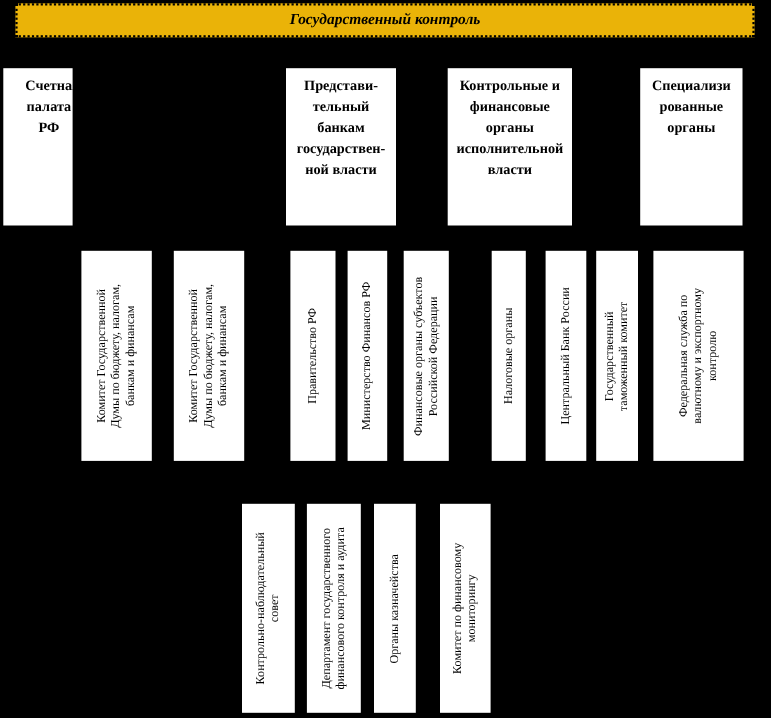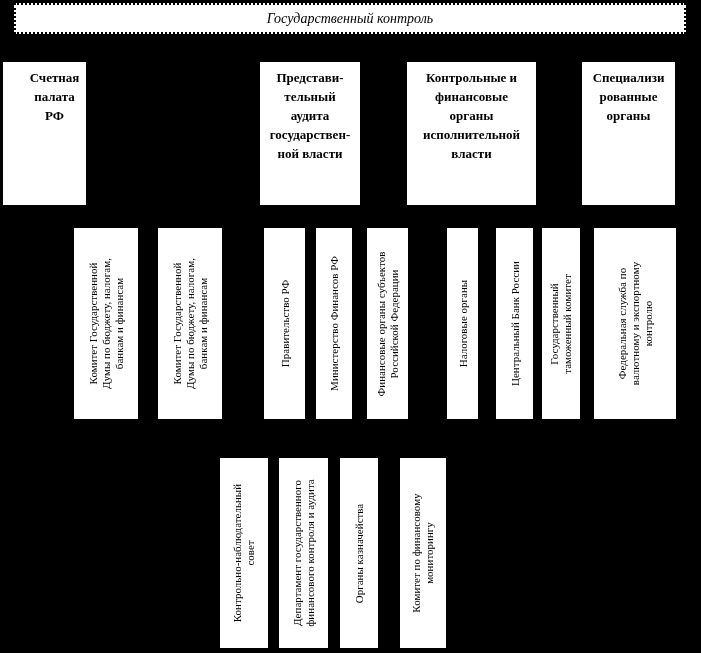--- a/index.html
+++ b/index.html
@@ -3,23 +3,23 @@
 <meta charset="utf-8">
 <style>
   html,body{margin:0;padding:0;background:#444;}
   .canvas{
     position:relative;width:701px;height:653px;background:#000000;
     font-family:"Liberation Serif","DejaVu Serif",serif;color:#000000;
     overflow:hidden;
   }
   .title-box{
     position:absolute;left:14px;top:3px;width:672px;height:31px;
-    background:#ffffff;border:2px dotted #000000;box-sizing:border-box;
+    background:#eab308;border:2px dotted #000000;box-sizing:border-box;
     display:flex;align-items:center;justify-content:center;
-    font-weight:normal;font-style:italic;font-size:14px;
+    font-weight:bold;font-style:italic;font-size:14px;
   }
   .hbox{
     position:absolute;top:62px;height:143px;background:#ffffff;
     box-sizing:border-box;padding-top:6px;
     text-align:center;font-weight:bold;font-size:13px;line-height:19px;
     white-space:pre-line;
   }
   .vbox{
     position:absolute;background:#ffffff;
     display:flex;align-items:center;justify-content:center;
@@ -33,29 +33,29 @@
     white-space:pre-line;
   }
 </style>
 </head>
 <body>
 
 <div class="canvas">
 
   <div class="title-box">Государственный контроль</div>
 
-  <div class="hbox" style="left:3px;width:83px;padding-left:20px;">Счетная
+  <div class="hbox" style="left:3px;width:63px;padding-left:20px;">Счетная
 палата
 РФ</div>
   <div class="hbox" style="left:260px;width:100px;">Представи-
 тельный
-аудита
+банкам
 государствен-
 ной власти</div>
-  <div class="hbox" style="left:407px;width:129px;">Контрольные и
+  <div class="hbox" style="left:407px;width:113px;">Контрольные и
 финансовые
 органы
 исполнительной
 власти</div>
   <div class="hbox" style="left:582px;width:93px;">Специализи
 рованные
 органы</div>
 
   <div class="vbox r3" style="left:74px;width:64px;">
     <div class="vtext">Комитет Государственной

